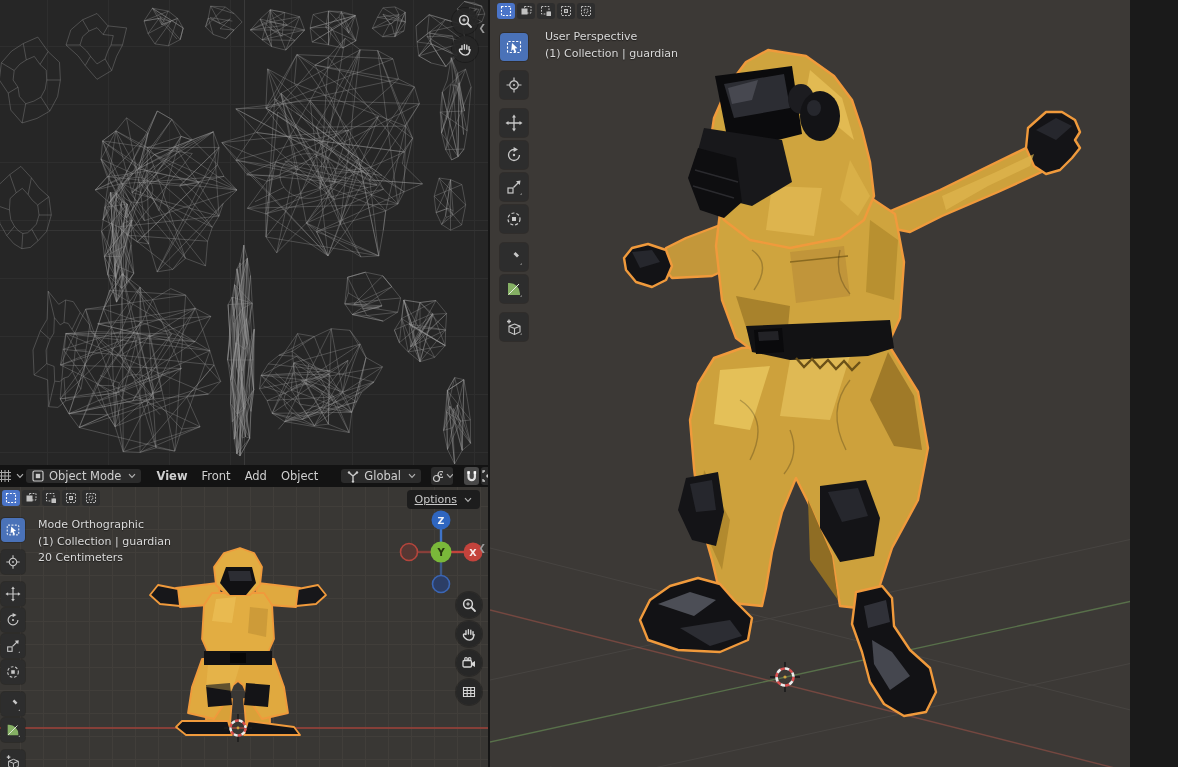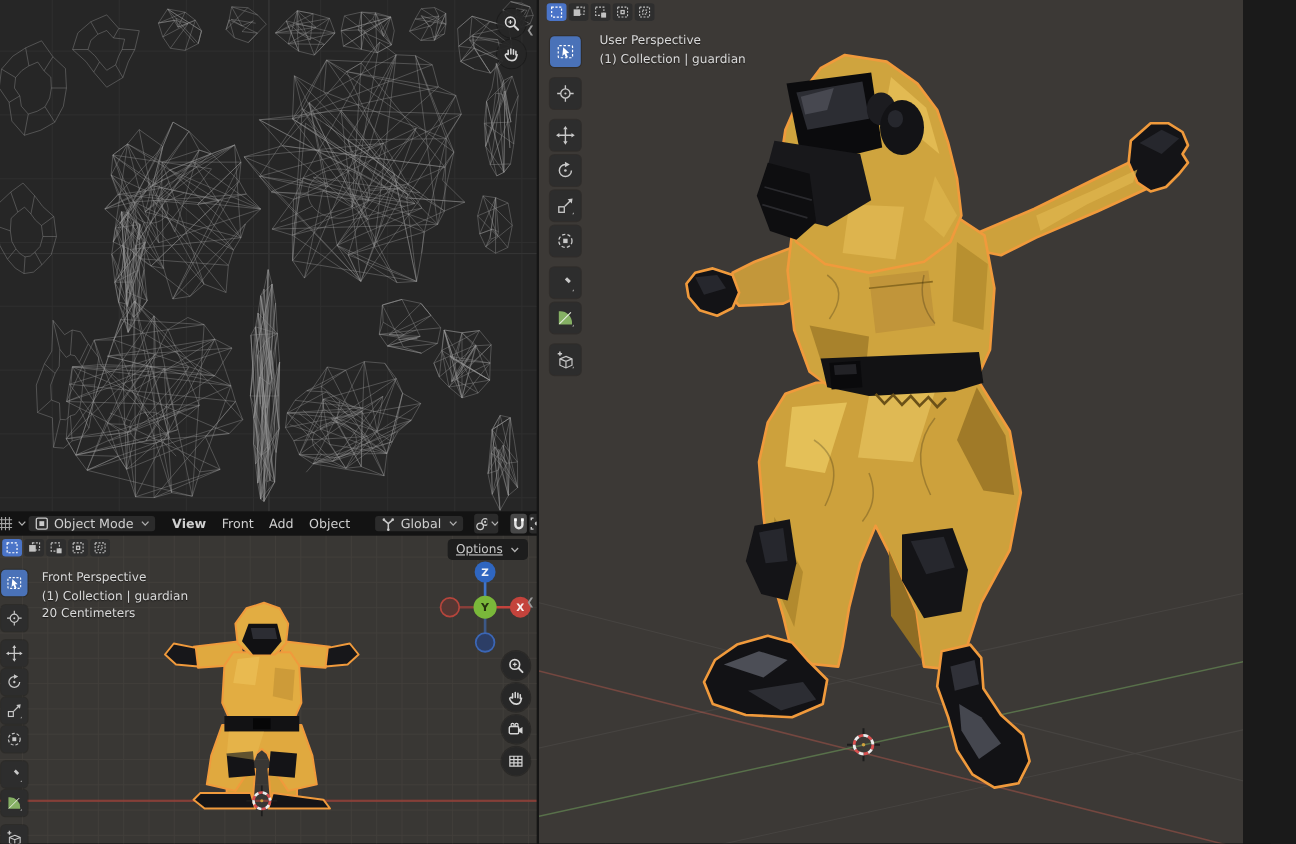--- a/index.html
+++ b/index.html
@@ -336,21 +336,21 @@
           <svg width="16" height="16" viewBox="0 0 18 18">
             <path d="M9.5 6 L15 8.2 V14 L9.5 16.5 L4 14 V8.2 Z" fill="none" stroke="#c8c8c8" stroke-width="1.1"></path>
             <path d="M4 8.2 L9.5 10.5 L15 8.2 M9.5 10.5 V16.5" stroke="#c8c8c8" stroke-width="1.1" fill="none"></path>
             <path d="M4 1.5 V5.5 M2 3.5 H6" stroke="#c8c8c8" stroke-width="1.4"></path>
             <path d="M15 16.8 L16.8 16.8 L16.8 15 Z" fill="#9a9a9a"></path>
           </svg>
         </div>
       </div>
 
     <div class="vp-label" id="front-label">
-      <div>Front Perspective</div>
+      <div>Mode Orthographic</div>
       <div>(1) Collection | guardian</div>
       <div>20 Centimeters</div>
     </div>
 
     <svg id="gizmo" width="90" height="92">
       <line x1="45" y1="45" x2="45" y2="14" stroke="#3f74c9" stroke-width="2.4"></line>
       <line x1="45" y1="45" x2="45" y2="76" stroke="#3f74c9" stroke-width="2.4" opacity=".55"></line>
       <line x1="45" y1="45" x2="76" y2="45" stroke="#c4433c" stroke-width="2.4"></line>
       <line x1="45" y1="45" x2="14" y2="45" stroke="#c4433c" stroke-width="2.4" opacity=".55"></line>
       <g>

